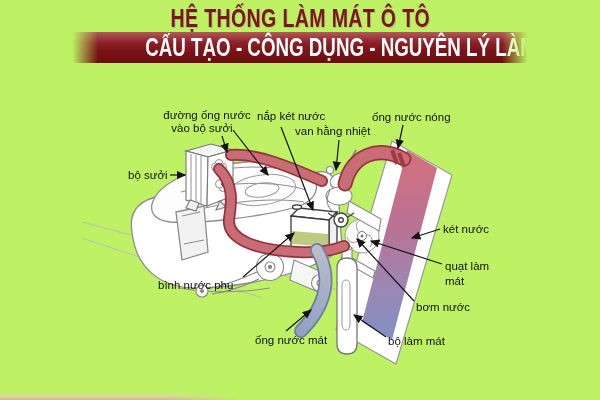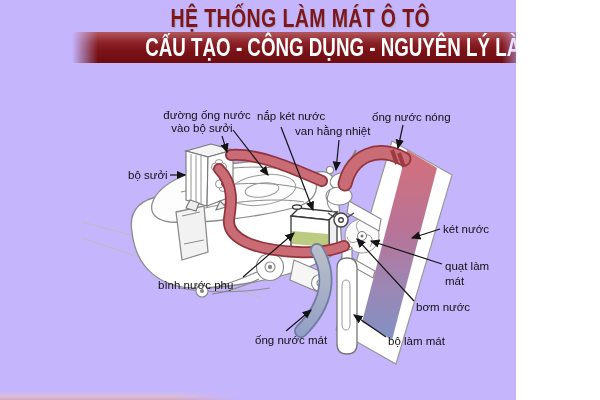--- a/index.html
+++ b/index.html
@@ -1,17 +1,17 @@
 <!DOCTYPE html>
 <html><head>
 <meta charset="utf-8">
 <style>
   html,body{margin:0;padding:0;background:#fff;}
   .stage{
-    position:relative;width:516px;height:400px;overflow:hidden;background:#c4b5fd;
+    position:relative;width:600px;height:400px;overflow:hidden;background:#bef264;
     font-family:"Liberation Sans", sans-serif;
   }
   .title{position:absolute;top:4px;left:0;width:600px;text-align:center;white-space:nowrap;}
   .title span{
     display:inline-block;transform:scaleX(.78);transform-origin:50% 50%;
     font-size:25px;font-weight:bold;color:#7d151b;letter-spacing:.5px;
     text-shadow:1px 1px 1px rgba(150,150,150,.55);white-space:nowrap;
   }
   .strip{
     position:absolute;left:72px;top:32px;width:456px;height:31px;text-align:center;

